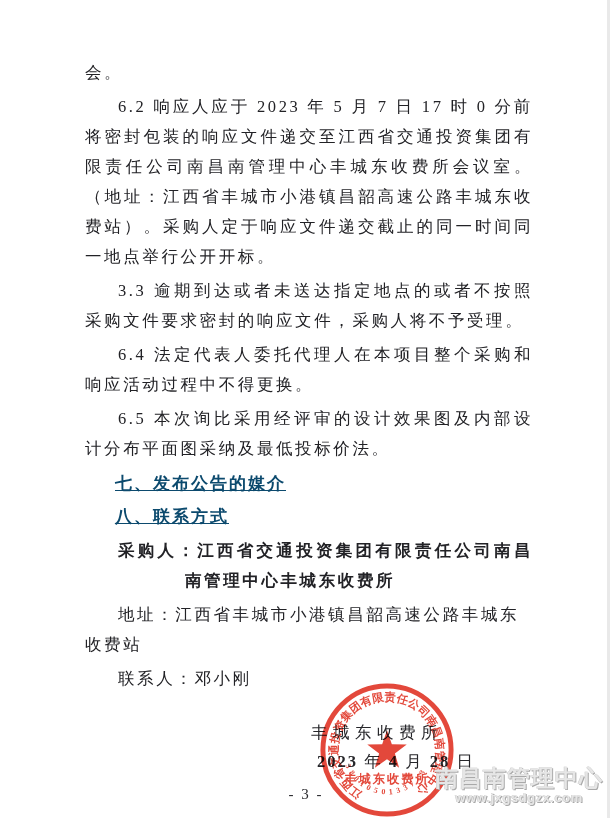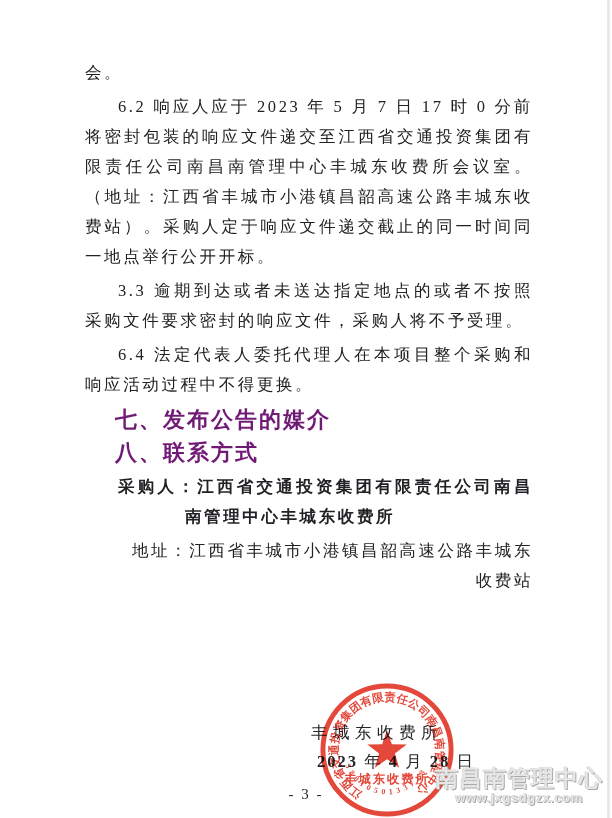--- a/index.html
+++ b/index.html
@@ -30,34 +30,35 @@
     letter-spacing: 2.6px;
     text-align: justify;
     margin-bottom: 4px;
   }
   .para b { font-weight: normal; }
   .no-indent { text-indent: 0; }
   .indent { text-indent: 2em; }
   .heading {
     font-family: "Liberation Sans", "DejaVu Sans", sans-serif;
     font-weight: bold;
-    font-size: 22px;
+    font-size: 17px;
     line-height: 26px;
     letter-spacing: 2px;
-    color: #701a75;
+    color: #0c4a6e;
     margin: 7px 0 6px 0;
     text-indent: 30px;
+    text-decoration: underline;
   }
   .contact-buyer {
     padding-left: 100px;
     text-indent: -67px;
     text-align: justify;
     font-weight: bold;
   }
-  .contact-line { text-indent: 2em; text-align: right; }
+  .contact-line { text-indent: 2em; text-align: left; }
   .sig-org {
     position: absolute;
     left: 311px; top: 722px;
     font-size: 16.5px;
     letter-spacing: 5.5px;
     color: #26262a;
     white-space: nowrap;
   }
   .sig-date {
     position: absolute;
@@ -120,26 +121,28 @@
 <body>
 
 <div class="page">
 
   <div class="content">
     <p class="para no-indent">会。</p>
 
     <p class="para indent"><b>6.2 </b><span>响应人应于 </span><b>2023</b><span> 年 </span><b>5</b><span> 月 </span><b>7</b><span> 日 </span><b>17</b><span> 时 </span><b>0</b><span> 分前将密封包装的响应文件递交至江西省交通投资集团有限责任公司南昌南管理中心丰城东收费所会议室。（地址：江西省丰城市小港镇昌韶高速公路丰城东收费站）。采购人定于响应文件递交截止的同一时间同一地点举行公开开标。</span></p>
     <p class="para indent"><b>3.3 </b><span>逾期到达或者未送达指定地点的或者不按照采购文件要求密封的响应文件，采购人将不予受理。</span></p>
     <p class="para indent"><b>6.4 </b><span>法定代表人委托代理人在本项目整个采购和响应活动过程中不得更换。</span></p>
+    <p class="para indent"><b>6.5 </b><span>本次询比采用经评审的设计效果图及内部设计分布平面图采纳及最低投标价法。</span></p>
 
     <h3 class="heading">七、发布公告的媒介</h3>
 
     <h3 class="heading">八、联系方式</h3>
     <p class="para contact-buyer">采购人：江西省交通投资集团有限责任公司南昌南管理中心丰城东收费所</p>
     <p class="para contact-line">地址：江西省丰城市小港镇昌韶高速公路丰城东收费站</p>
+    <p class="para contact-line">联系人：邓小刚</p>
   </div>
 
   <div class="sig-org">丰城东收费所</div>
   <div class="sig-date"><b>2023</b><span> 年 </span><b>4</b><span> 月 </span><b>28</b><span> 日</span></div>
 
   <svg class="stamp" viewBox="0 0 142 142" xmlns="http://www.w3.org/2000/svg">
     <defs>
       <path id="arcRing" d="M 46 114.3 A 50 50 0 1 1 96 114.3" fill="none"></path>
       <path id="arcCode" d="M 28.7 86.4 A 45 45 0 0 0 113.3 86.4" fill="none"></path>
     </defs>

